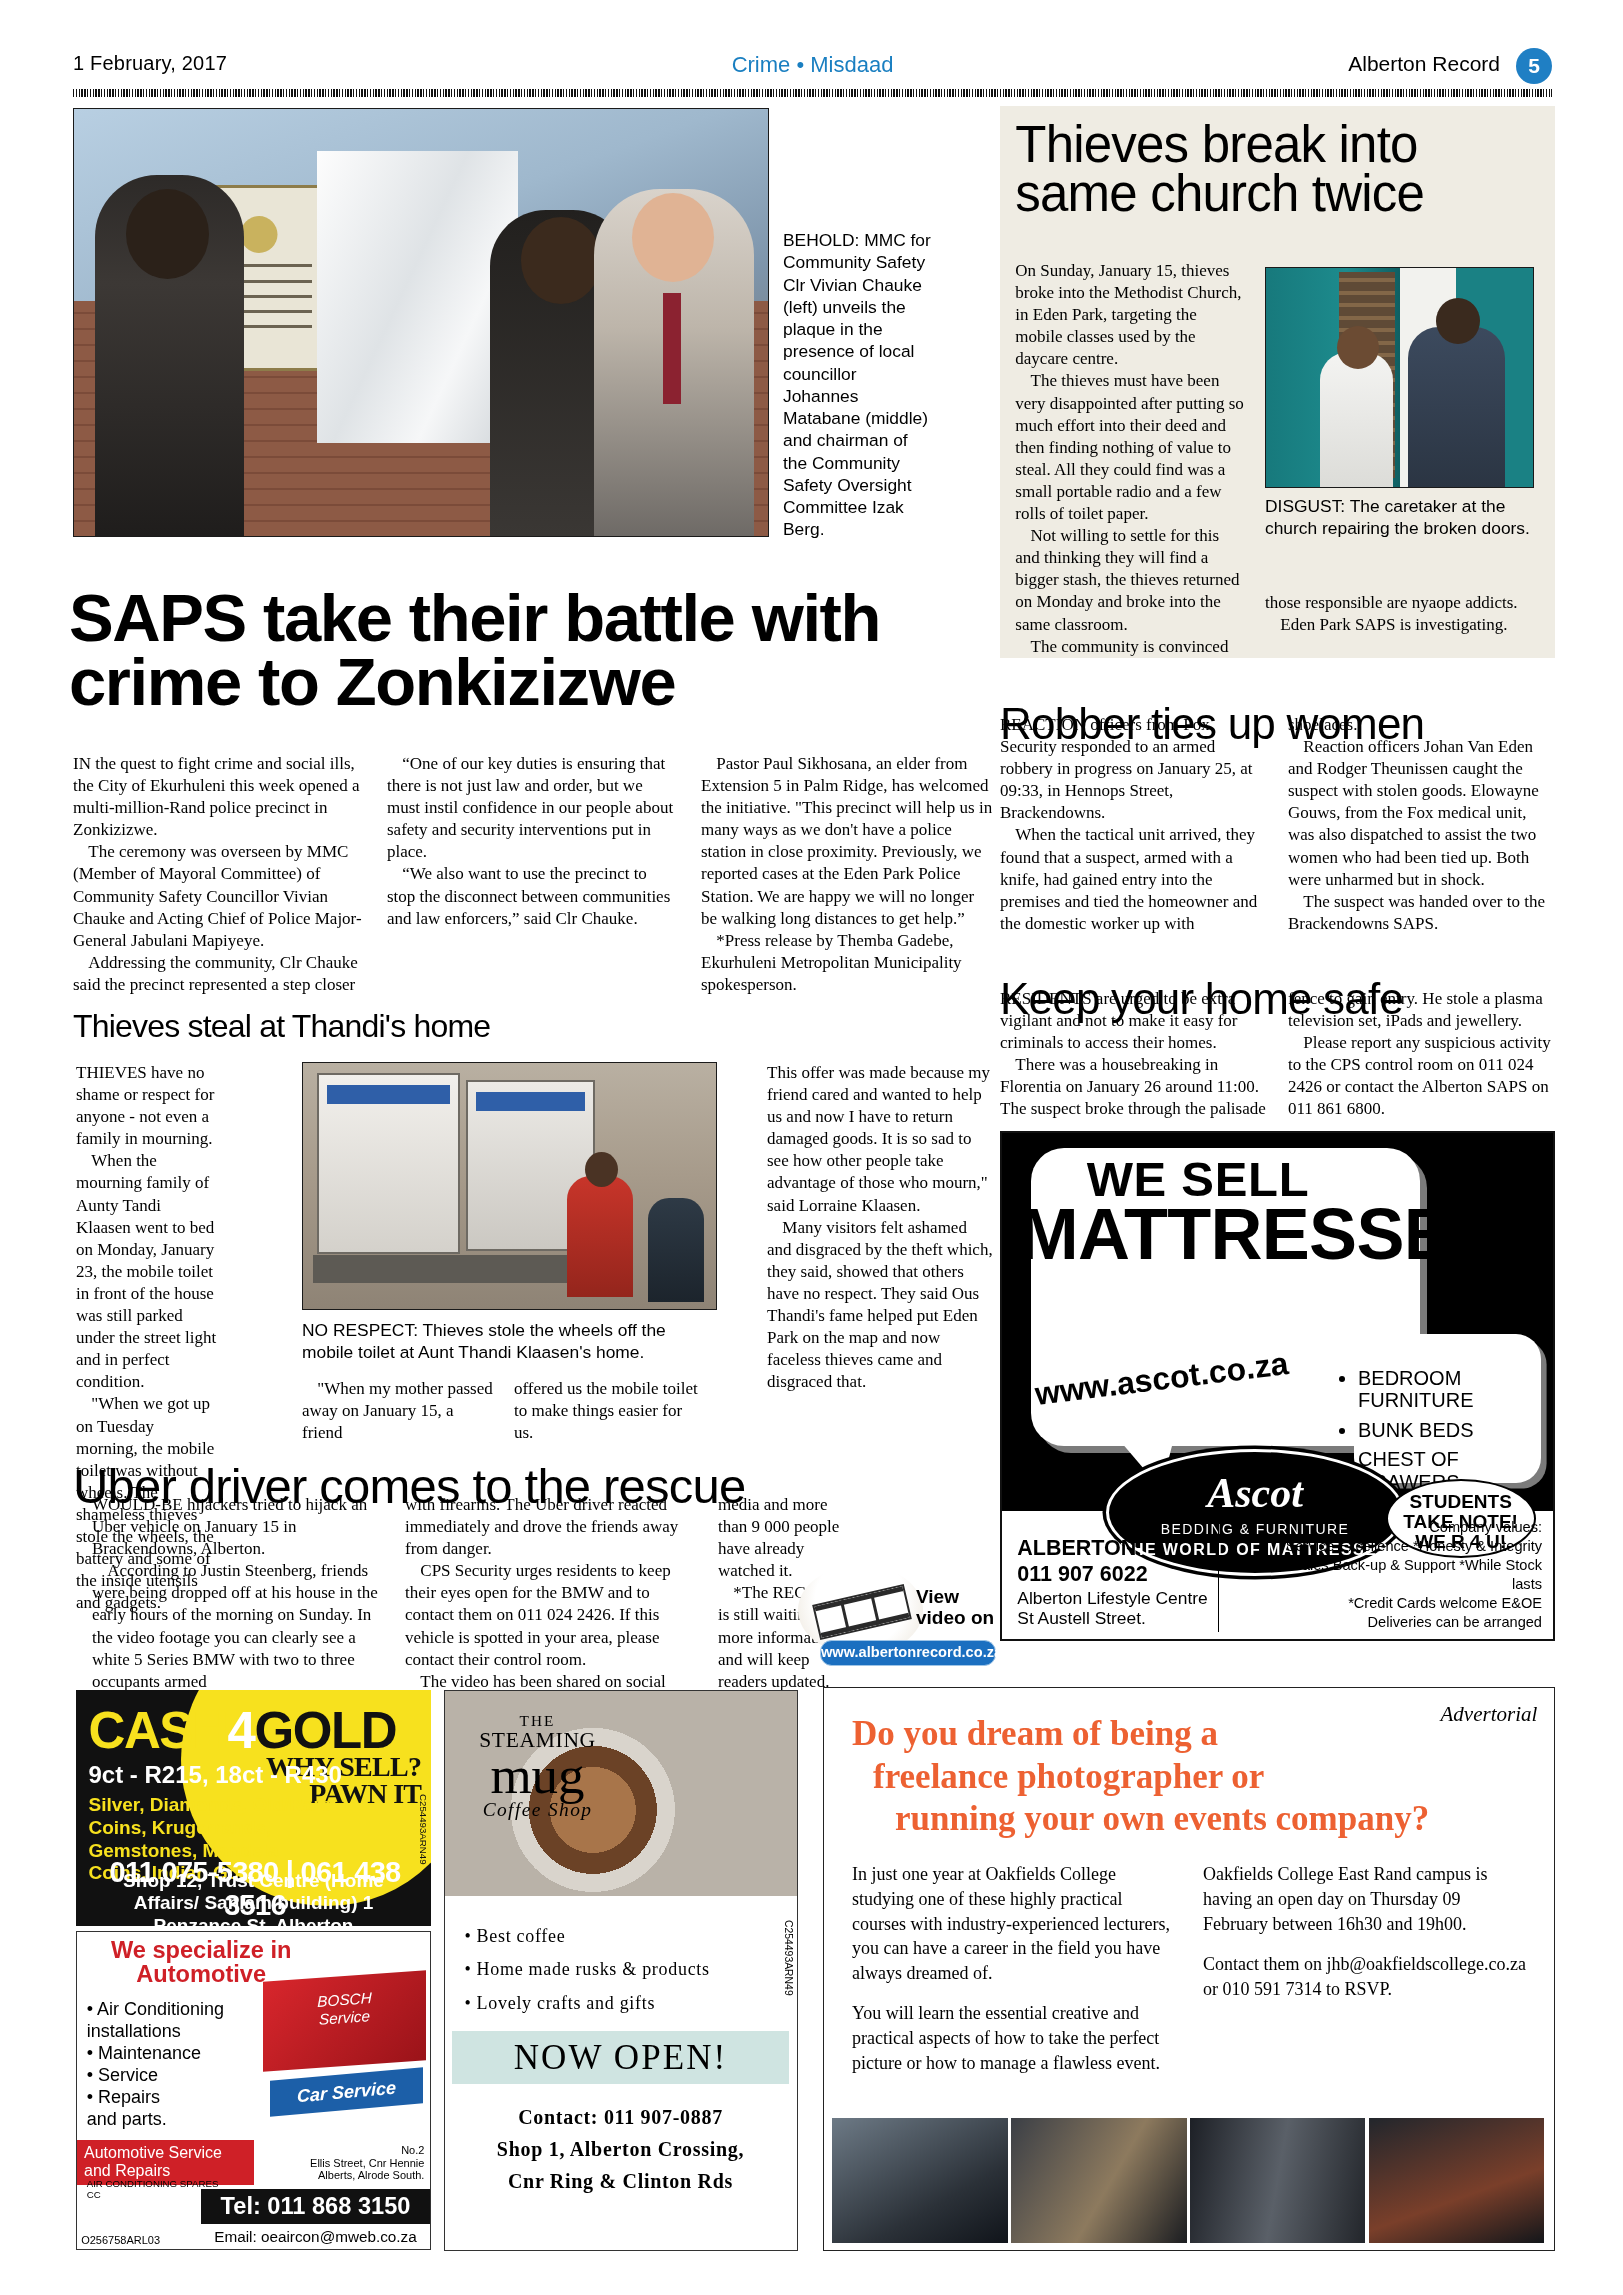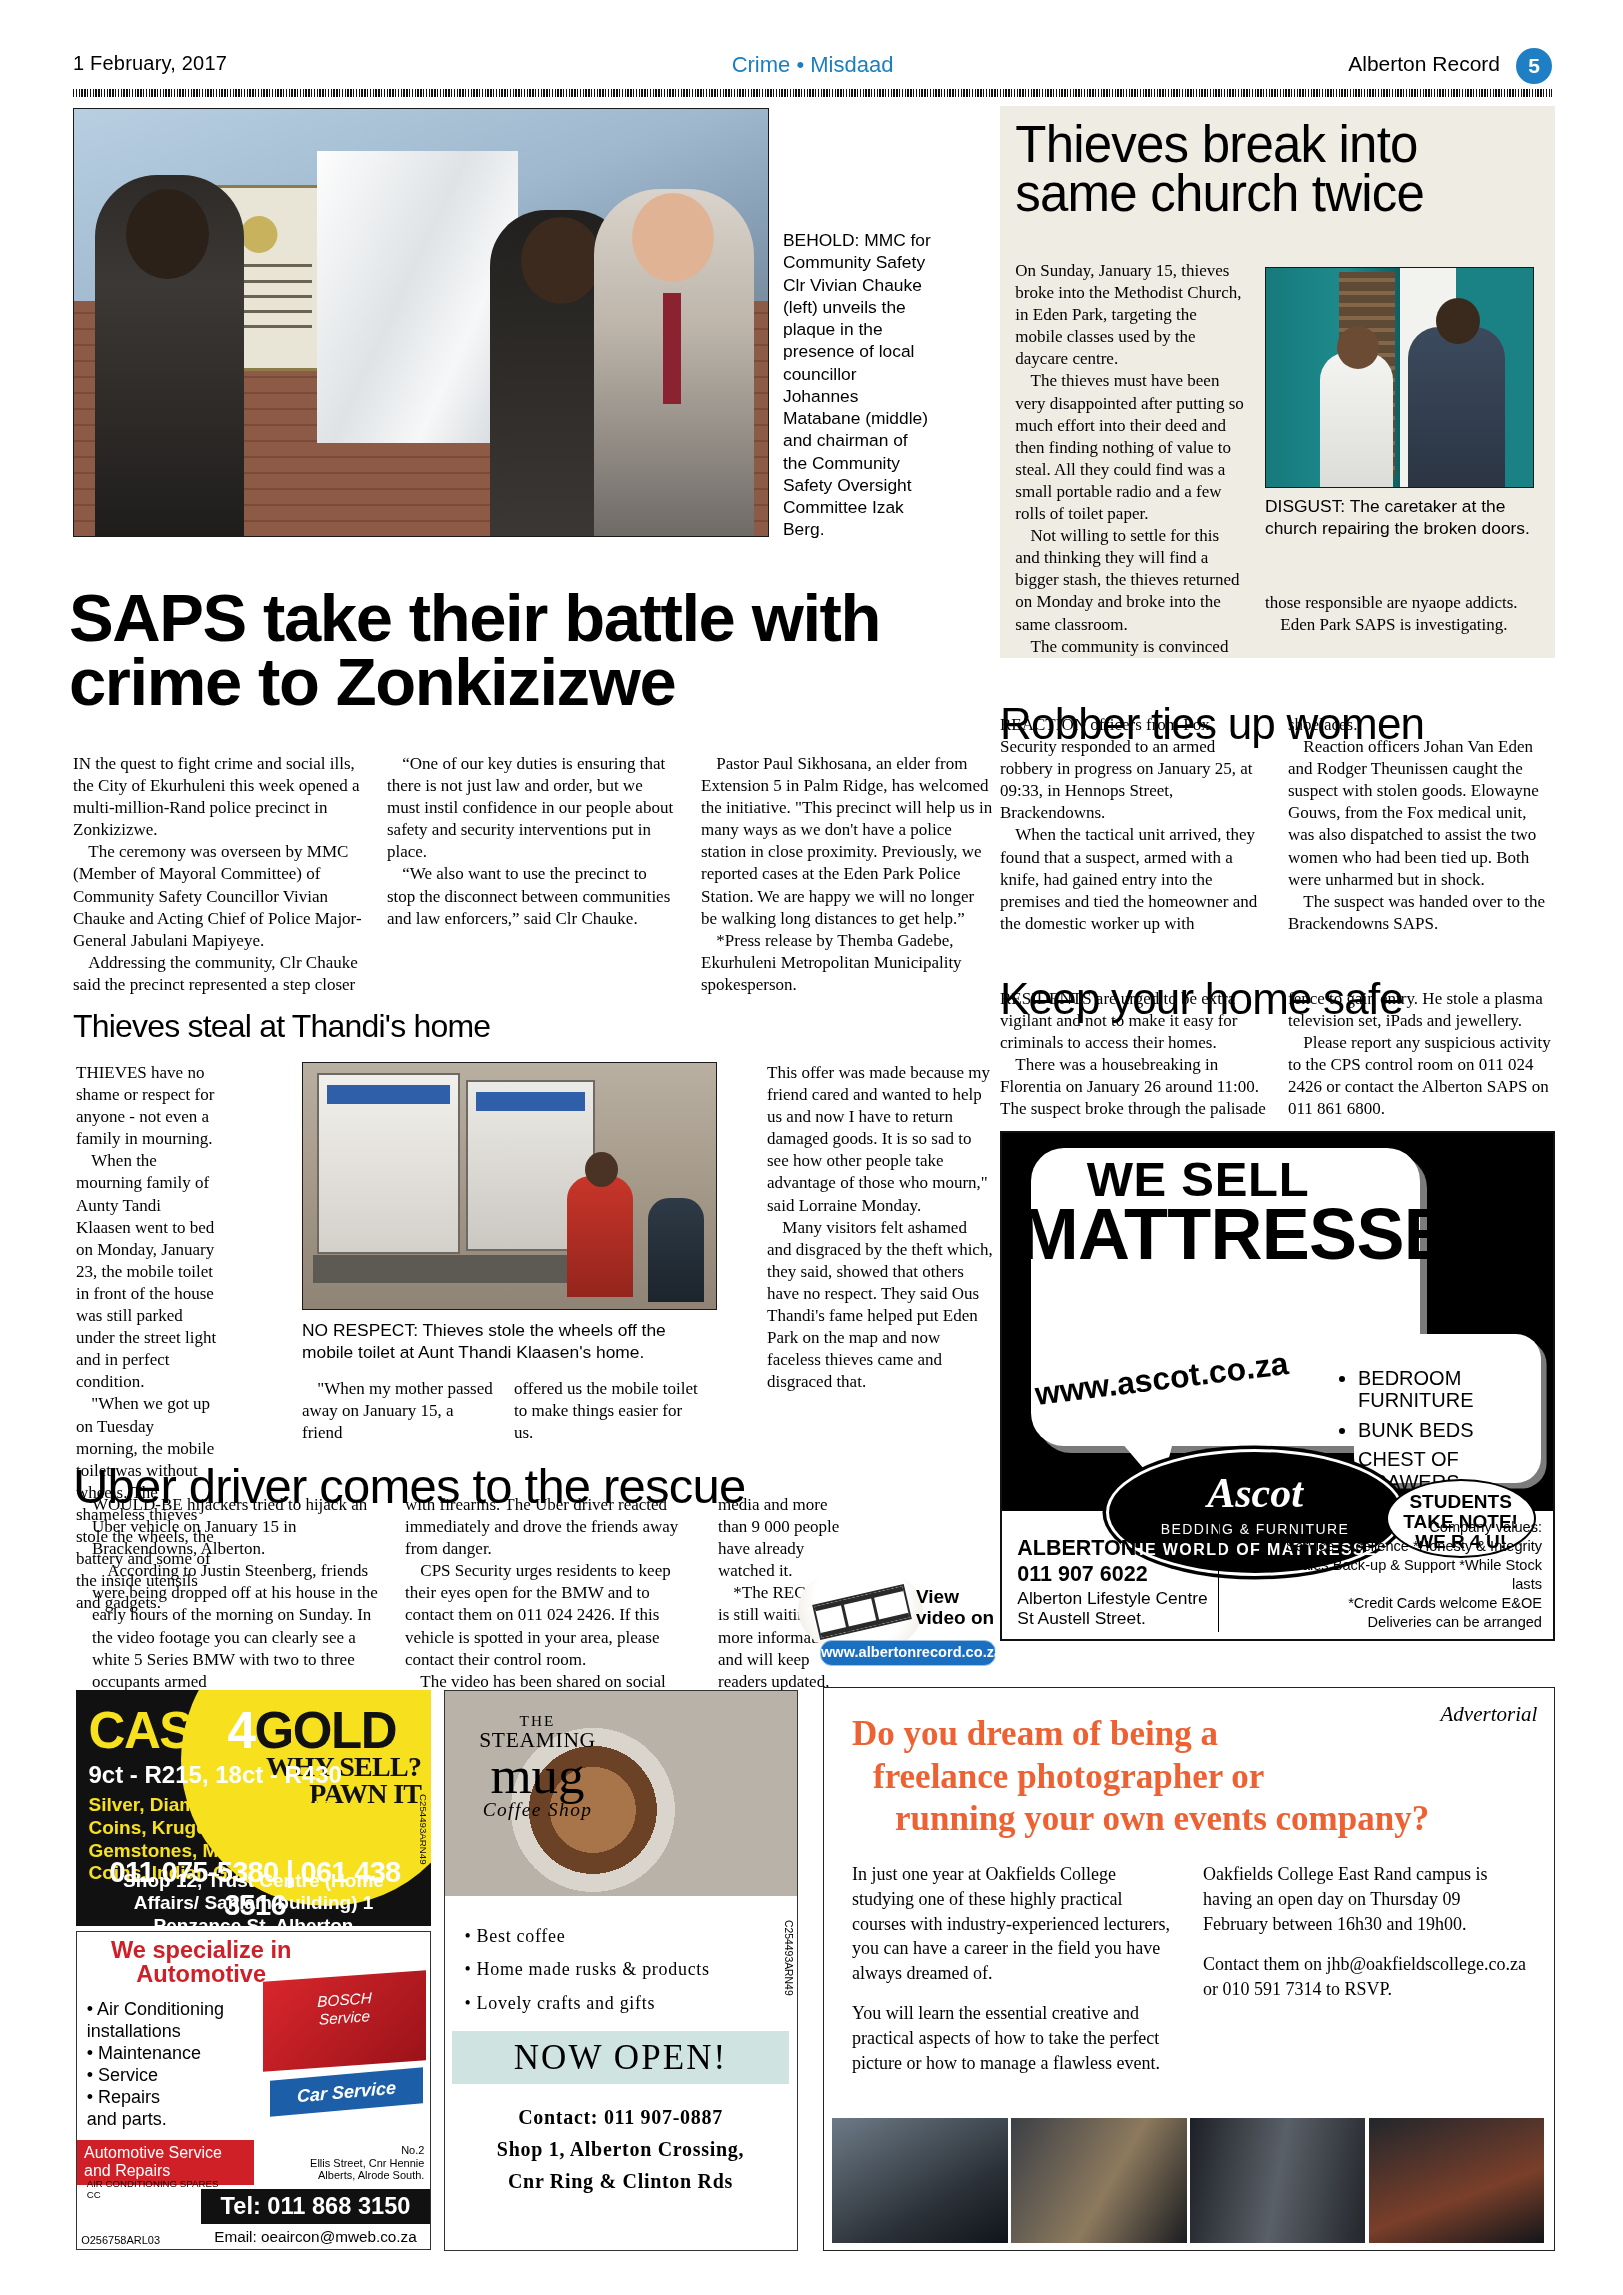--- a/index.html
+++ b/index.html
@@ -316,21 +316,21 @@
   <div class="cap" id="norespect-cap">NO RESPECT: Thieves stole the wheels off the mobile toilet at Aunt Thandi Klaasen's home.</div>
   <div id="thandi-c2">
     <div class="col body-txt">
       <p>"When my mother passed away on January 15, a friend</p>
     </div>
     <div class="col body-txt">
       <p class="first">offered us the mobile toilet to make things easier for us.</p>
     </div>
   </div>
   <div class="body-txt" id="thandi-c3">
-    <p class="first">This offer was made because my friend cared and wanted to help us and now I have to return damaged goods. It is so sad to see how other people take advantage of those who mourn," said Lorraine Monday.</p>
+    <p class="first">This offer was made because my friend cared and wanted to help us and now I have to return damaged goods. It is so sad to see how other people take advantage of those who mourn," said Lorraine Klaasen.</p>
     <p>Many visitors felt ashamed and disgraced by the theft which, they said, showed that others have no respect. They said Ous Thandi's fame helped put Eden Park on the map and now faceless thieves came and disgraced that.</p>
   </div>
 
   <h2 class="hdl" id="uber-hdl">Uber driver comes to the rescue</h2>
   <div class="uber-cols">
     <div class="c1 body-txt">
       <p class="first">WOULD-BE hijackers tried to hijack an Uber vehicle on January 15 in Brackendowns, Alberton.</p>
       <p>According to Justin Steenberg, friends were being dropped off at his house in the early hours of the morning on Sunday. In the video footage you can clearly see a white 5 Series BMW with two to three occupants armed</p>
     </div>
     <div class="c2 body-txt">

